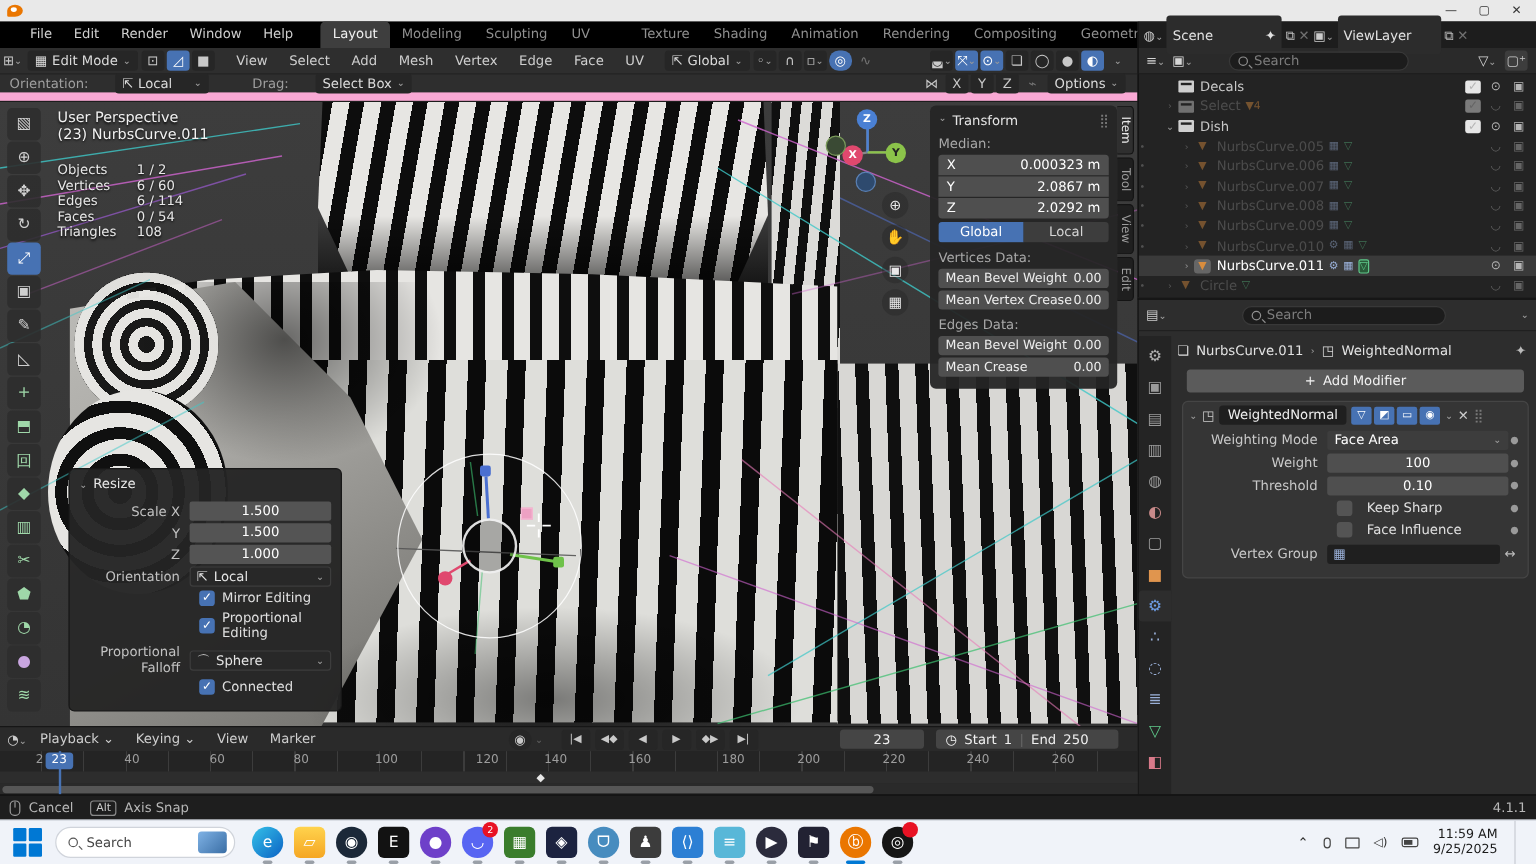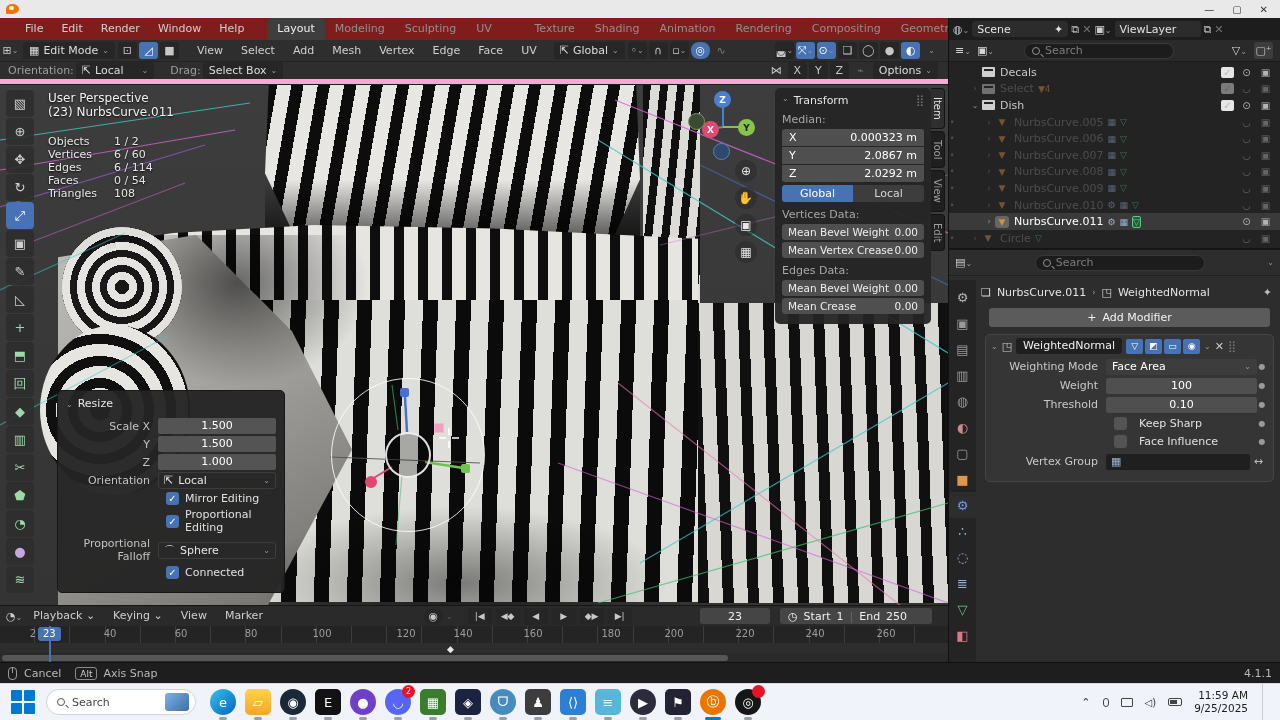--- a/index.html
+++ b/index.html
@@ -8,31 +8,31 @@
   #screen { position:absolute; inset:0; width:1280px; height:720px; background:#1d1d1d; }
   .row { display:flex; align-items:center; }
 
   
   #titlebar { position:absolute; left:0; top:0; width:1280px; height:18px; background:#e9e9e9; color:#1c1c1c; display:flex; align-items:center; font-size:10px; }
   #titlebar .blogo { width:13px; height:10px; margin:0 6px 0 6px; border-radius:50% 50% 50% 10%; background:#ea7600; position:relative; }
   #titlebar .blogo::after { content:""; position:absolute; left:3px; top:2px; width:5px; height:4px; border-radius:50%; background:#fff; }
   #win-controls { margin-left:auto; display:flex; gap:18px; padding-right:12px; color:#333; font-size:10px; }
 
   
-  #menubar { position:absolute; left:0; top:18px; width:948px; height:22px; background:#7f1d1d; display:flex; align-items:flex-end; }
+  #menubar { position:absolute; left:0; top:18px; width:948px; height:22px; background:#000000; display:flex; align-items:flex-end; }
   #menubar .blogo2 { width:15px; height:11px; margin:0 8px; border-radius:50% 50% 50% 10%; background:#ff9f2e; }
   .menu-item { padding:0 9px; color:#cfcfcf; height:22px; line-height:22px; }
   #workspaces { display:flex; margin-left:14px; height:22px; align-items:center; }
   .ws-tab { padding:0 10px; color:#909090; height:22px; line-height:22px; }
   .ws-tab.active { background:#3e3e3e; color:#f0f0f0; border-radius:4px 4px 0 0; }
   .ws-plus { color:#bbb; padding:0 8px; }
 
   
   #vp-header { position:absolute; left:0; top:40px; width:948px; height:22px; background:#2e2e2e; display:flex; align-items:center; border-bottom:1px solid #232323; }
-  #vp-toolrow { position:absolute; left:0; top:62px; width:948px; height:22px; background:#2e2e2e; display:flex; align-items:center; border-bottom:5px solid #f9a8d4; }
+  #vp-toolrow { position:absolute; left:0; top:62px; width:948px; height:22px; background:#2e2e2e; display:flex; align-items:center; border-bottom:7px solid #f9a8d4;gap:20px; }
   .hdr-btn { background:#262626; border-radius:3px; padding:1px 6px; margin:0 2px; color:#dcdcdc; display:inline-flex; align-items:center; gap:4px; height:17px; }
   .hdr-ico { width:19px; height:17px; display:inline-flex; align-items:center; justify-content:center; border-radius:3px; color:#c8c8c8; margin:0 1px; background:#262626;}
   .hdr-ico.on { background:#4772b3; color:#fff; }
   .hdr-ico.plain { background:transparent; }
   .carr { color:#9a9a9a; font-size:8px; }
   .lbl { color:#9f9f9f; }
   .dim { opacity:.45; }
 
   
   #vp-toolbar { position:absolute; left:6px; top:90px; width:30px; display:flex; flex-direction:column; gap:1px; z-index:30; }
@@ -114,21 +114,21 @@
   .seg .on { background:#4772b3; color:#fff; }
   .np-small { background:#4f4f4f; border-radius:3px; height:16px; display:flex; align-items:center; padding:0 6px; color:#eee; margin-bottom:2px; font-size:10.5px; }
   .np-small .v { margin-left:auto; }
   #side-tabs { position:absolute; left:931px; top:3px; width:17px; z-index:26; }
   .side-tab { writing-mode:vertical-rl; background:#1f1f1f; color:#9e9e9e; border:1px solid #141414; border-left:none; border-radius:0 4px 4px 0; padding:8px 1px; margin-bottom:2px; font-size:10px; }
   .side-tab.active { background:#2f2f2f; color:#e8e8e8; }
 
   
   #outliner { position:absolute; left:948px; top:18px; width:332px; height:230px; background:#232323; border-left:1px solid #111; }
   #outliner-top { height:22px; background:#1d1d1d; display:flex; align-items:center; padding:0 4px; gap:3px; }
-  .ol-field { background:#2c2c2c; border-radius:3px; height:16px; display:flex; align-items:center; padding:0 5px; gap:4px; color:#e2e2e2; }
+  .ol-field { background:#2c2c2c; border-radius:3px; height:16px; display:flex; align-items:center; padding:16px 5px; gap:4px; color:#e2e2e2; }
   #outliner-filter { height:22px; background:#2a2a2a; display:flex; align-items:center; padding:0 6px; gap:6px; border-bottom:1px solid #1c1c1c; }
   .search-pill { background:#1c1c1c; border:1px solid #383838; border-radius:9px; height:16px; display:flex; align-items:center; padding:0 7px; gap:5px; color:#7d7d7d; }
   .mag { width:8px; height:8px; border:1.4px solid #909090; border-radius:50%; position:relative; flex:none;}
   .mag::after { content:""; position:absolute; left:7px; top:7px; width:4px; height:1.4px; background:#909090; transform:rotate(45deg); }
   #outliner-rows { position:absolute; left:0; top:46px; right:0; bottom:0; overflow:hidden; }
   .ol-row { height:16.6px; display:flex; align-items:center; padding-left:6px; color:#c8c8c8; position:relative; }
   .ol-row.dim { color:#7e7e7e; }
   .ol-row.sel { background:#3a3a3a; color:#fff; }
   .ol-exp { width:12px; color:#8f8f8f; font-size:8px; text-align:center; flex:none;}
   .ol-ico { width:14px; height:12px; margin-right:5px; flex:none; display:flex; align-items:center; justify-content:center; font-size:10px; }

